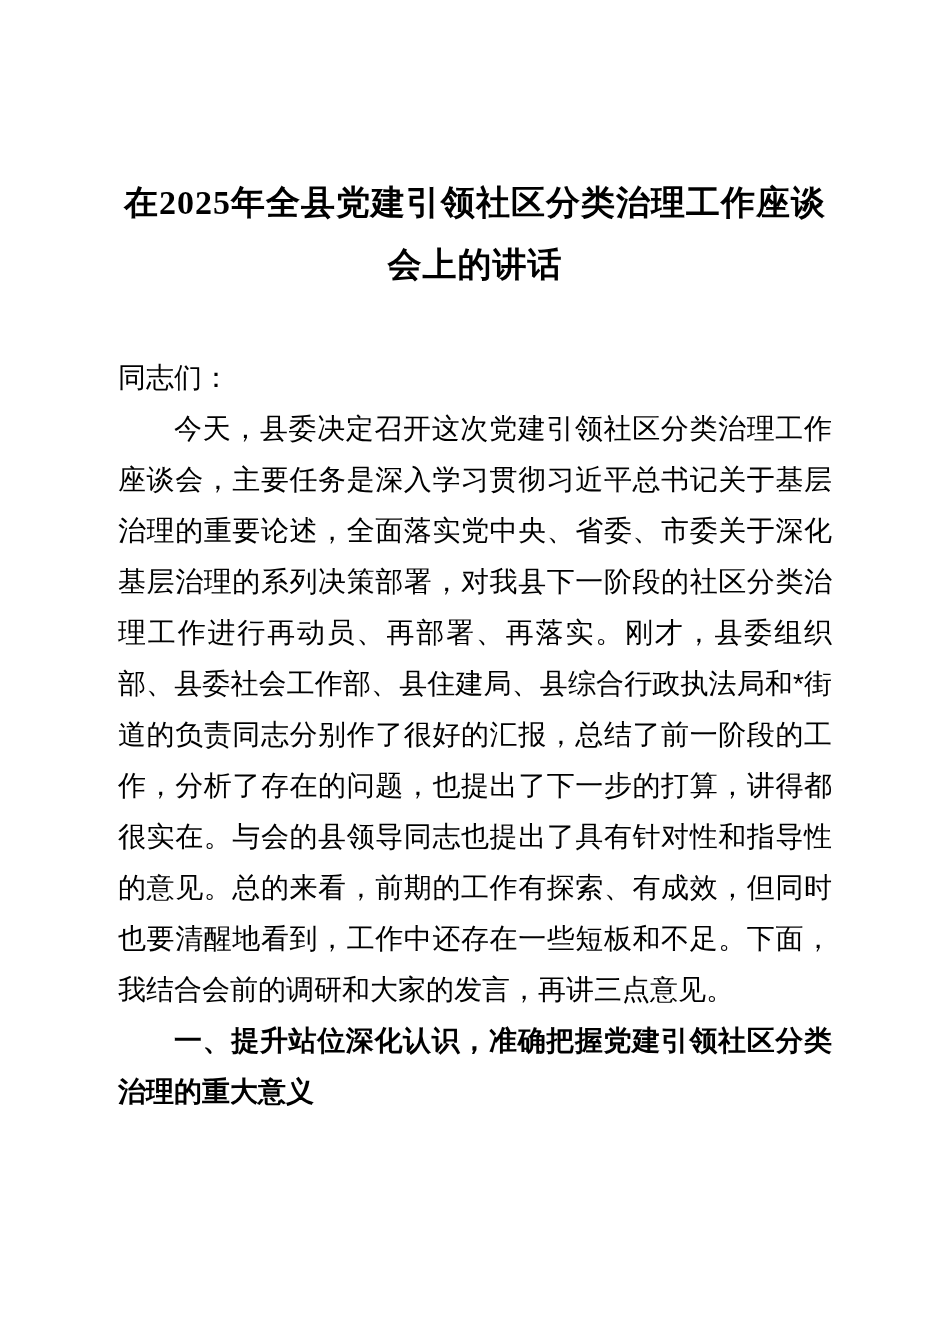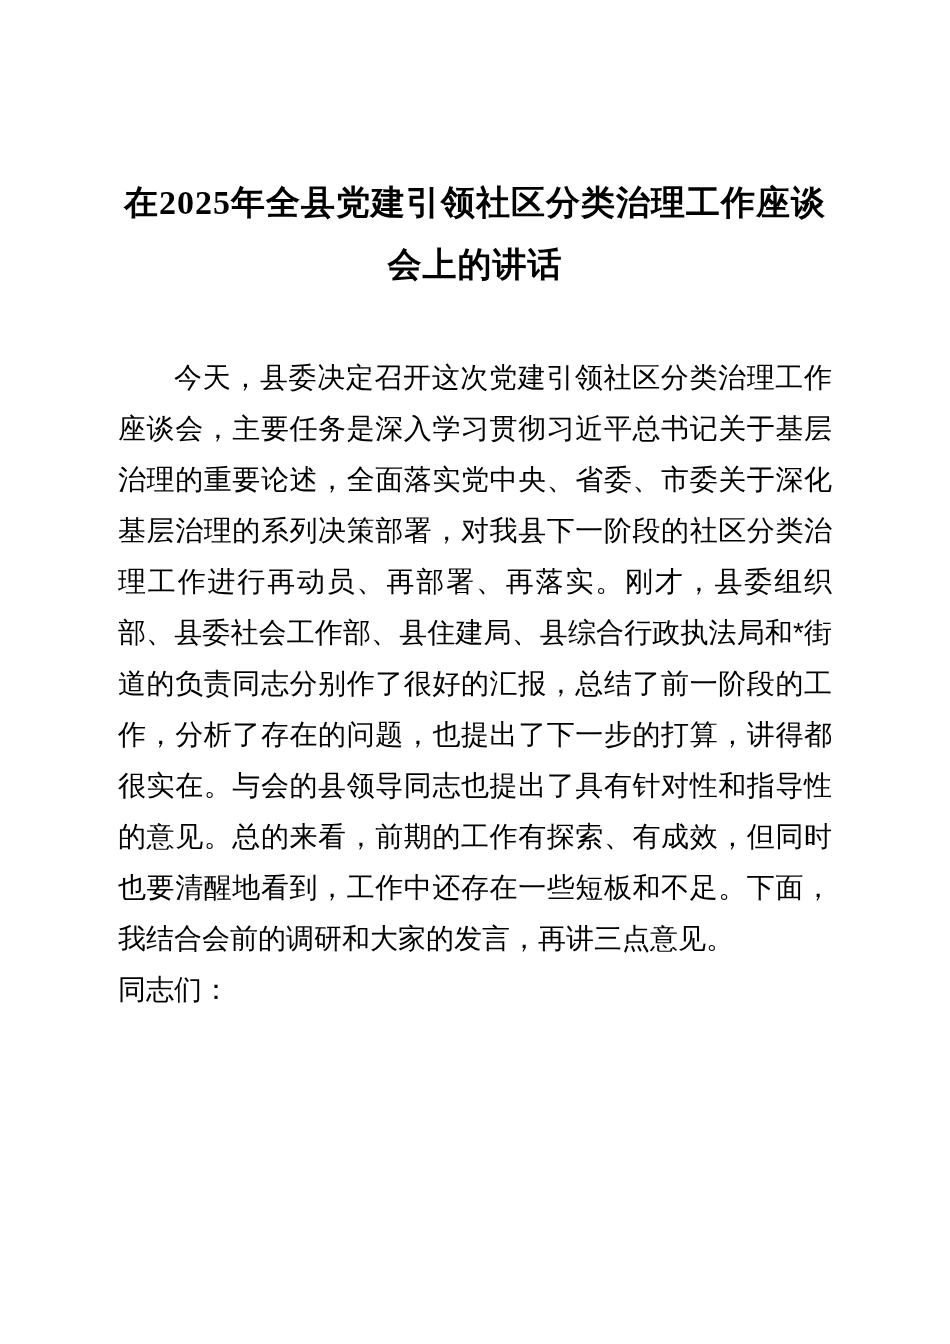--- a/index.html
+++ b/index.html
@@ -52,21 +52,22 @@
 </style>
 </head>
 <body>
 
 <div class="page">
 
   <h1 class="doc-title">在2025年全县党建引领社区分类治理工作座谈会上的讲话</h1>
 
   <div class="doc-body">
 
+    <p class="para no-indent">同志们：</p>
+
     <p class="para">今天，县委决定召开这次党建引领社区分类治理工作座谈会，主要任务是深入学习贯彻习近平总书记关于基层治理的重要论述，全面落实党中央、省委、市委关于深化基层治理的系列决策部署，对我县下一阶段的社区分类治理工作进行再动员、再部署、再落实。刚才，县委组织部、县委社会工作部、县住建局、县综合行政执法局和*街道的负责同志分别作了很好的汇报，总结了前一阶段的工作，分析了存在的问题，也提出了下一步的打算，讲得都很实在。与会的县领导同志也提出了具有针对性和指导性的意见。总的来看，前期的工作有探索、有成效，但同时也要清醒地看到，工作中还存在一些短板和不足。下面，我结合会前的调研和大家的发言，再讲三点意见。</p>
 
-    <p class="para no-indent">同志们：</p>
-
+    <p class="para bold">一、提升站位深化认识，准确把握党建引领社区分类治理的重大意义</p>
 
 
   </div>
 
 </div>
 
 </body></html>

